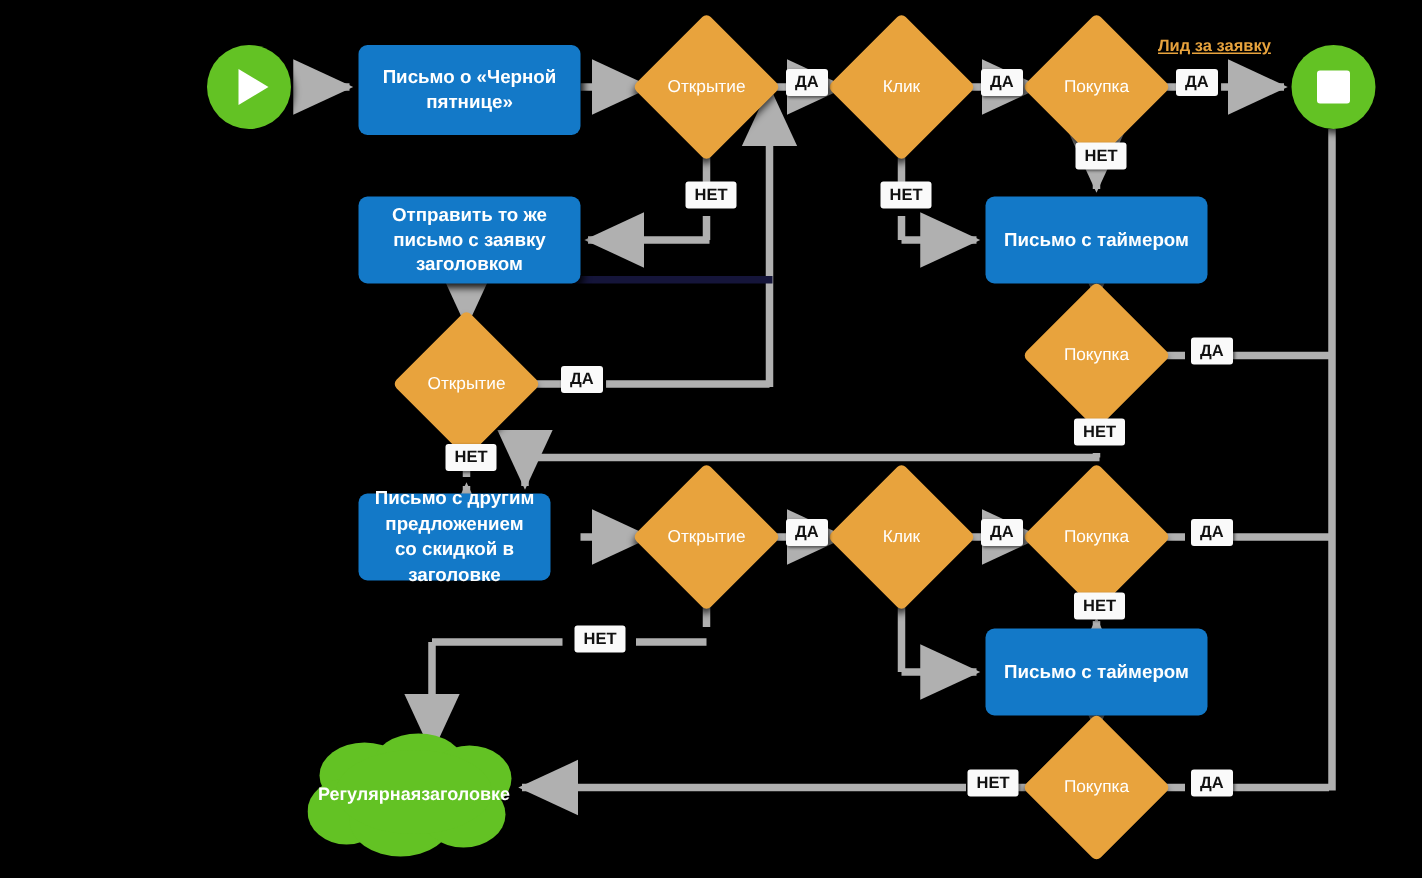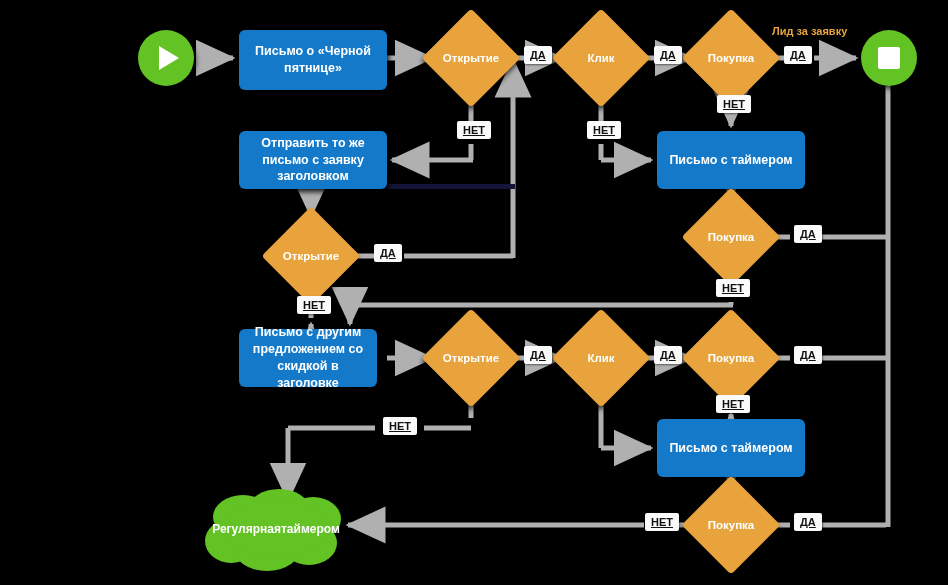--- a/index.html
+++ b/index.html
@@ -11,29 +11,29 @@
 
   .box{background:#1379c8;border-radius:6px;color:#fff;font-size:12.5px;font-weight:bold;line-height:1.35;
        padding:4px 10px;box-shadow:2px 3px 5px rgba(0,0,0,.85);}
 
   .diamond-wrap{position:absolute;}
   .diamond{position:absolute;left:0;top:0;width:100%;height:100%;
            background:#e8a33d;transform:rotate(45deg);border-radius:4px;
            box-shadow:2px 3px 5px rgba(0,0,0,.7);}
   .diamond-label{position:absolute;left:0;top:0;width:100%;height:100%;
            display:flex;align-items:center;justify-content:center;
-           color:#fff;font-size:11.5px;font-weight:bold;z-index:2;white-space:nowrap;}
+           color:#fff;font-size:11.5px;font-weight:normal;z-index:2;white-space:nowrap;}
 
   .circle{border-radius:50%;background:#63c224;box-shadow:2px 3px 5px rgba(0,0,0,.7);}
   .play-tri{width:0;height:0;border-left:20px solid #fff;border-top:12px solid transparent;border-bottom:12px solid transparent;margin-left:6px;}
   .stop-sq{width:22px;height:22px;background:#fff;border-radius:2px;}
 
   .edge-label{position:absolute;background:#fafafa;color:#111;font-size:11px;font-weight:bold;
        padding:3px 6px;border-radius:2px;box-shadow:1px 1px 2px rgba(0,0,0,.5);
-       display:flex;align-items:center;justify-content:center;z-index:5;text-decoration:underline;}
+       display:flex;align-items:center;justify-content:center;z-index:5;}
 
   .cloud{position:absolute;}
   .cloud-label{position:absolute;left:0;top:0;width:100%;height:100%;
        display:flex;align-items:center;justify-content:center;
        color:#fff;font-size:12px;font-weight:bold;line-height:1.35;z-index:3;text-align:center;}
 
   .note{position:absolute;color:#e8a33d;font-size:11px;font-weight:bold;white-space:nowrap;z-index:6;}
   .streak{position:absolute;background:#15153a;}
 </style>
 </head>
@@ -130,21 +130,21 @@
   </div>
 
   <div class="node box" style="left:239px;top:30px;width:148px;height:60px;">
     <span>Письмо о «Черной пятнице»</span>
   </div>
 
   <div class="node box" style="left:239px;top:131px;width:148px;height:58px;">
     <span>Отправить то же письмо с заявку заголовком</span>
   </div>
 
-  <div class="node box" style="left:239px;top:329px;width:138px;height:58px;">
+  <div class="node box" style="left:239px;top:329px;width:128px;height:58px;">
     <span>Письмо с другим предложением со скидкой в заголовке</span>
   </div>
 
   <div class="node box" style="left:657px;top:131px;width:148px;height:58px;">
     <span>Письмо с таймером</span>
   </div>
 
   <div class="node box" style="left:657px;top:419px;width:148px;height:58px;">
     <span>Письмо с таймером</span>
   </div>
@@ -201,21 +201,21 @@
         <ellipse cx="74" cy="26" rx="30" ry="20"></ellipse>
         <ellipse cx="108" cy="36" rx="28" ry="22"></ellipse>
         <ellipse cx="26" cy="58" rx="26" ry="22"></ellipse>
         <ellipse cx="62" cy="64" rx="34" ry="24"></ellipse>
         <ellipse cx="104" cy="60" rx="28" ry="22"></ellipse>
         <ellipse cx="71" cy="45" rx="52" ry="28"></ellipse>
       </g>
     </svg>
     <div class="cloud-label">
       <span>Регулярная</span>
-      <span>таймером</span>
+      <span>заголовке</span>
     </div>
   </div>
 
   <div class="edge-label" style="left:524px;top:46px;">ДА</div>
   <div class="edge-label" style="left:457px;top:121px;">НЕТ</div>
   <div class="edge-label" style="left:654px;top:46px;">ДА</div>
   <div class="edge-label" style="left:587px;top:121px;">НЕТ</div>
   <div class="edge-label" style="left:784px;top:46px;">ДА</div>
   <div class="edge-label" style="left:717px;top:95px;">НЕТ</div>
 
@@ -227,15 +227,15 @@
 
   <div class="edge-label" style="left:524px;top:346px;">ДА</div>
   <div class="edge-label" style="left:383px;top:417px;">НЕТ</div>
   <div class="edge-label" style="left:654px;top:346px;">ДА</div>
   <div class="edge-label" style="left:794px;top:346px;">ДА</div>
   <div class="edge-label" style="left:716px;top:395px;">НЕТ</div>
 
   <div class="edge-label" style="left:794px;top:513px;">ДА</div>
   <div class="edge-label" style="left:645px;top:513px;">НЕТ</div>
 
-  <div class="note" style="left:772px;top:25px;">Лид за заявку</div>
+  <div class="note" style="left:772px;top:25px;text-decoration:underline;">Лид за заявку</div>
 
 </div>
 
 </body></html>

